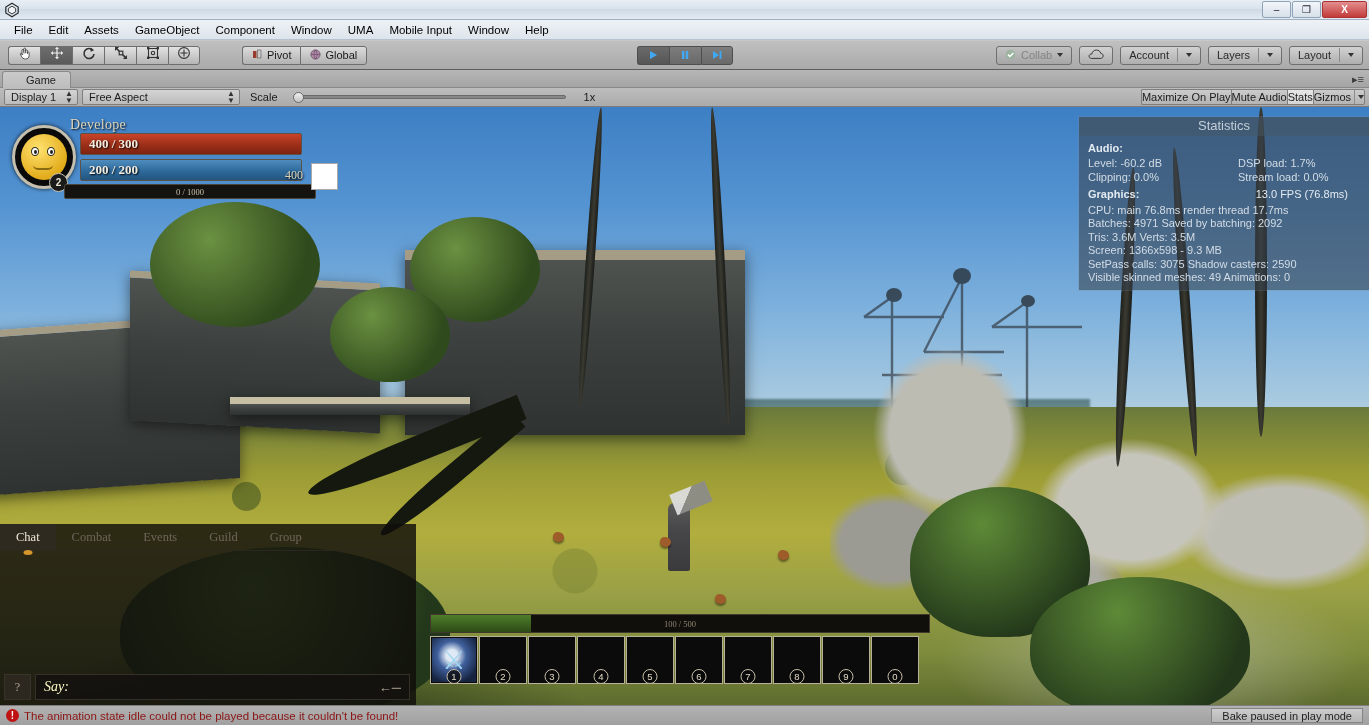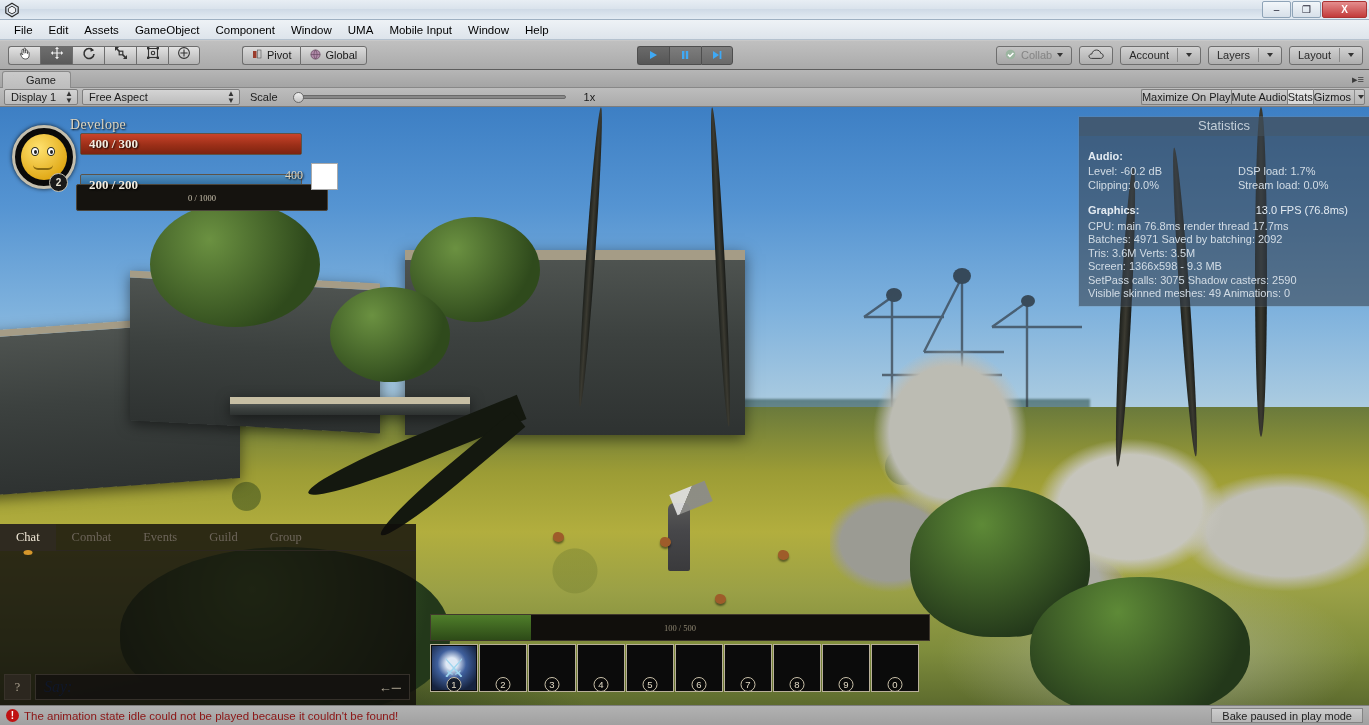--- a/index.html
+++ b/index.html
@@ -245,31 +245,31 @@
     font-family: "Liberation Serif", serif; font-size: 14px; color: #ded5be;
     text-shadow: 1px 1px 2px #000; letter-spacing: .3px;
   }
   .bar {
     position: absolute; left: 72px; height: 22px; width: 222px;
     border: 1px solid #5c5348; border-radius: 2px; overflow: hidden;
     box-shadow: inset 0 0 6px rgba(0,0,0,.6);
     display: flex; align-items: center;
   }
   .bar.hp { top: 22px; background: linear-gradient(to bottom,#a32b18,#6d1a0e); }
-  .bar.mp { top: 63px; background: linear-gradient(to bottom,#2f6d9e,#1b4a70); }
+  .bar.mp { top: 48px; background: linear-gradient(to bottom,#2f6d9e,#1b4a70); }
   .bar-fill { position:absolute; left:0; top:0; bottom:0; width: 100%; }
   .bar.hp .bar-fill { background: linear-gradient(to bottom,#c9432a 0%, #9c2f18 55%, #7d2310 100%); }
   .bar.mp .bar-fill { background: linear-gradient(to bottom,#4f8dbe 0%, #2e6a9c 55%, #23557e 100%); }
   .bar-label {
     position: relative; z-index: 2; padding-left: 8px;
     font-family: "Liberation Serif", serif; font-weight: bold;
     font-size: 13px; color: #f2ece0; text-shadow: 1px 1px 2px #000;
   }
   .xp-outer {
-    position: absolute; left: 68px; top: 73px; width: 252px; height: 27px;
+    position: absolute; left: 56px; top: 73px; width: 252px; height: 15px;
     background: #15130f; border: 1px solid #4a443a; border-radius: 2px;
     display:flex; align-items:center; justify-content:center;
   }
   .xp-text { font-size: 8.5px; color: #c9c1ad; font-family: "Liberation Serif", serif; }
   .coin-count {
     position: absolute; left: 277px; top: 57px; font-size: 12px; color: #ded5be;
     text-shadow: 1px 1px 2px #000; font-family: "Liberation Serif", serif;
   }
   .coin-box { position: absolute; left: 303px; top: 52px; width: 27px; height: 27px;
     background: #fff; border: 1px solid #aaa; }
@@ -281,21 +281,21 @@
     font-size: 11px; line-height: 13.5px;
     padding-bottom: 5px;
     box-shadow: 0 0 0 1px rgba(120,140,155,.25);
   }
   .stats-title {
     text-align: center; padding: 2px 4px 3px;
     font-size: 13px; color: #c3ced8;
     background: rgba(72,86,99,0.45);
   }
   .stats-body { padding: 2px 9px 0; }
-  .stats-head { font-weight: bold; color: #e3ebf2; margin-top: 12px; margin-bottom: 2px; }
+  .stats-head { font-weight: bold; color: #e3ebf2; margin-top: 4px; margin-bottom: 2px; }
   .stats-row { display: flex; }
   .stats-row .c1 { width: 150px; }
   .stats-row .c2 { flex: 1; }
   .stats-fps { position: absolute; right: 12px; font-weight: normal; }
   .stats-line { white-space: nowrap; }
 
   
   .chat-panel {
     position: absolute; left: 0; top: 417px; width: 416px; height: 181px;
     background: rgba(16,14,11,0.82);
@@ -322,27 +322,27 @@
     background: rgba(45,40,33,0.9); border: 1px solid #38322a;
     display: flex; align-items: center; justify-content: center;
     color: #a79d8c; font-size: 13px; font-family: "Liberation Serif", serif;
   }
   .chat-field {
     flex: 1; height: 26px; margin: 0 6px 0 4px;
     background: rgba(20,18,15,0.9); border: 1px solid #35302a;
     display: flex; align-items: center; justify-content: space-between;
     padding: 0 8px;
   }
-  .chat-say { font-family: "Liberation Serif", serif; font-style: italic; font-size: 16px; color: #0f172a; }
+  .chat-say { font-family: "Liberation Serif", serif; font-style: italic; font-size: 14px; color: #fef9c3; }
   .chat-enter { color: #b5ac9a; font-size: 13px; }
 
   
   .hotbar-wrap { position: absolute; left: 430px; top: 507px; width: 500px; }
   .xpbar2 {
-    position: relative; width: 500px; height: 27px;
+    position: relative; width: 500px; height: 19px;
     background: #110f0c; border: 1px solid #40382c;
     display: flex; align-items: center; justify-content: center;
   }
   .xpbar2-fill { position:absolute; left:0; top:0; bottom:0; width: 20%;
     background: linear-gradient(to bottom,#4f7e2a,#2d4a17); }
   .xpbar2-text { position: relative; z-index:2; font-size: 8.5px; color: #8e8672;
     font-family: "Liberation Serif", serif; }
   .slots { display: flex; gap: 1px; margin-top: 3px; }
   .slot {
     width: 48px; height: 48px; position: relative;

